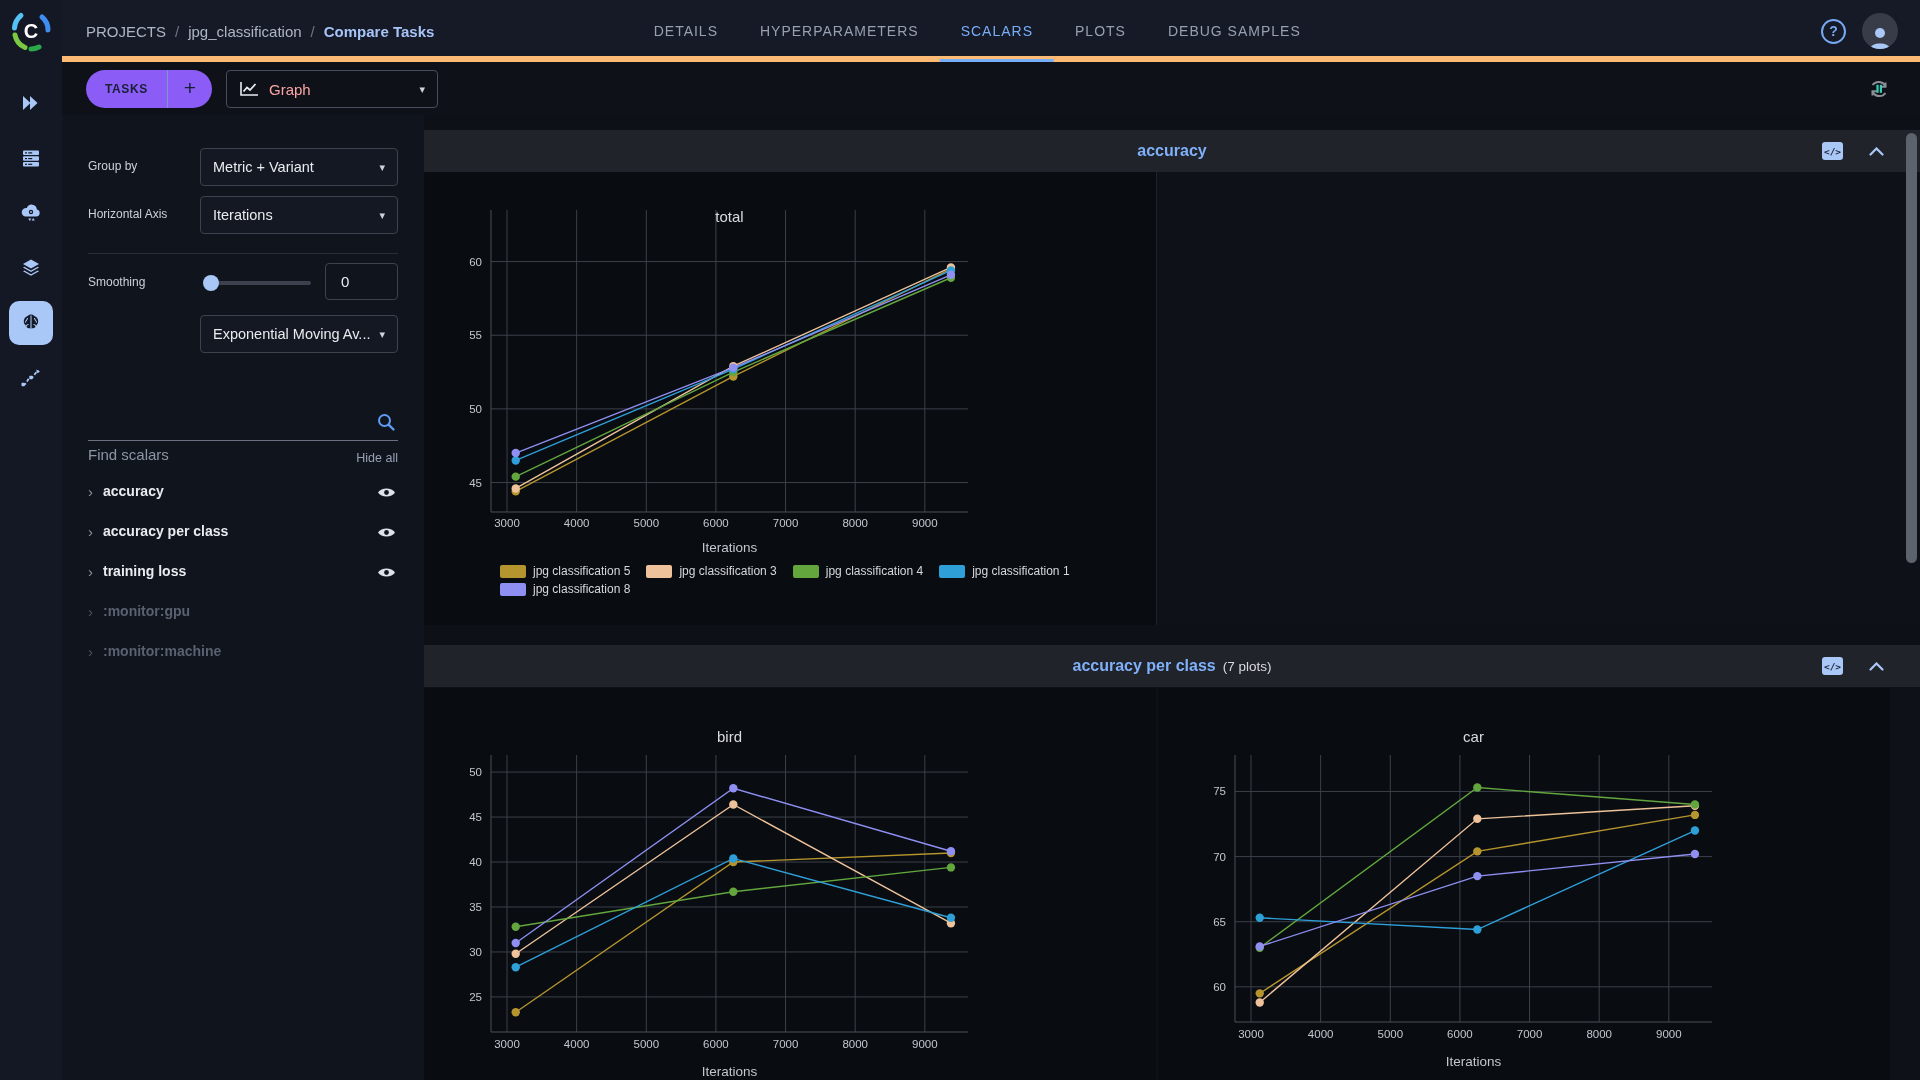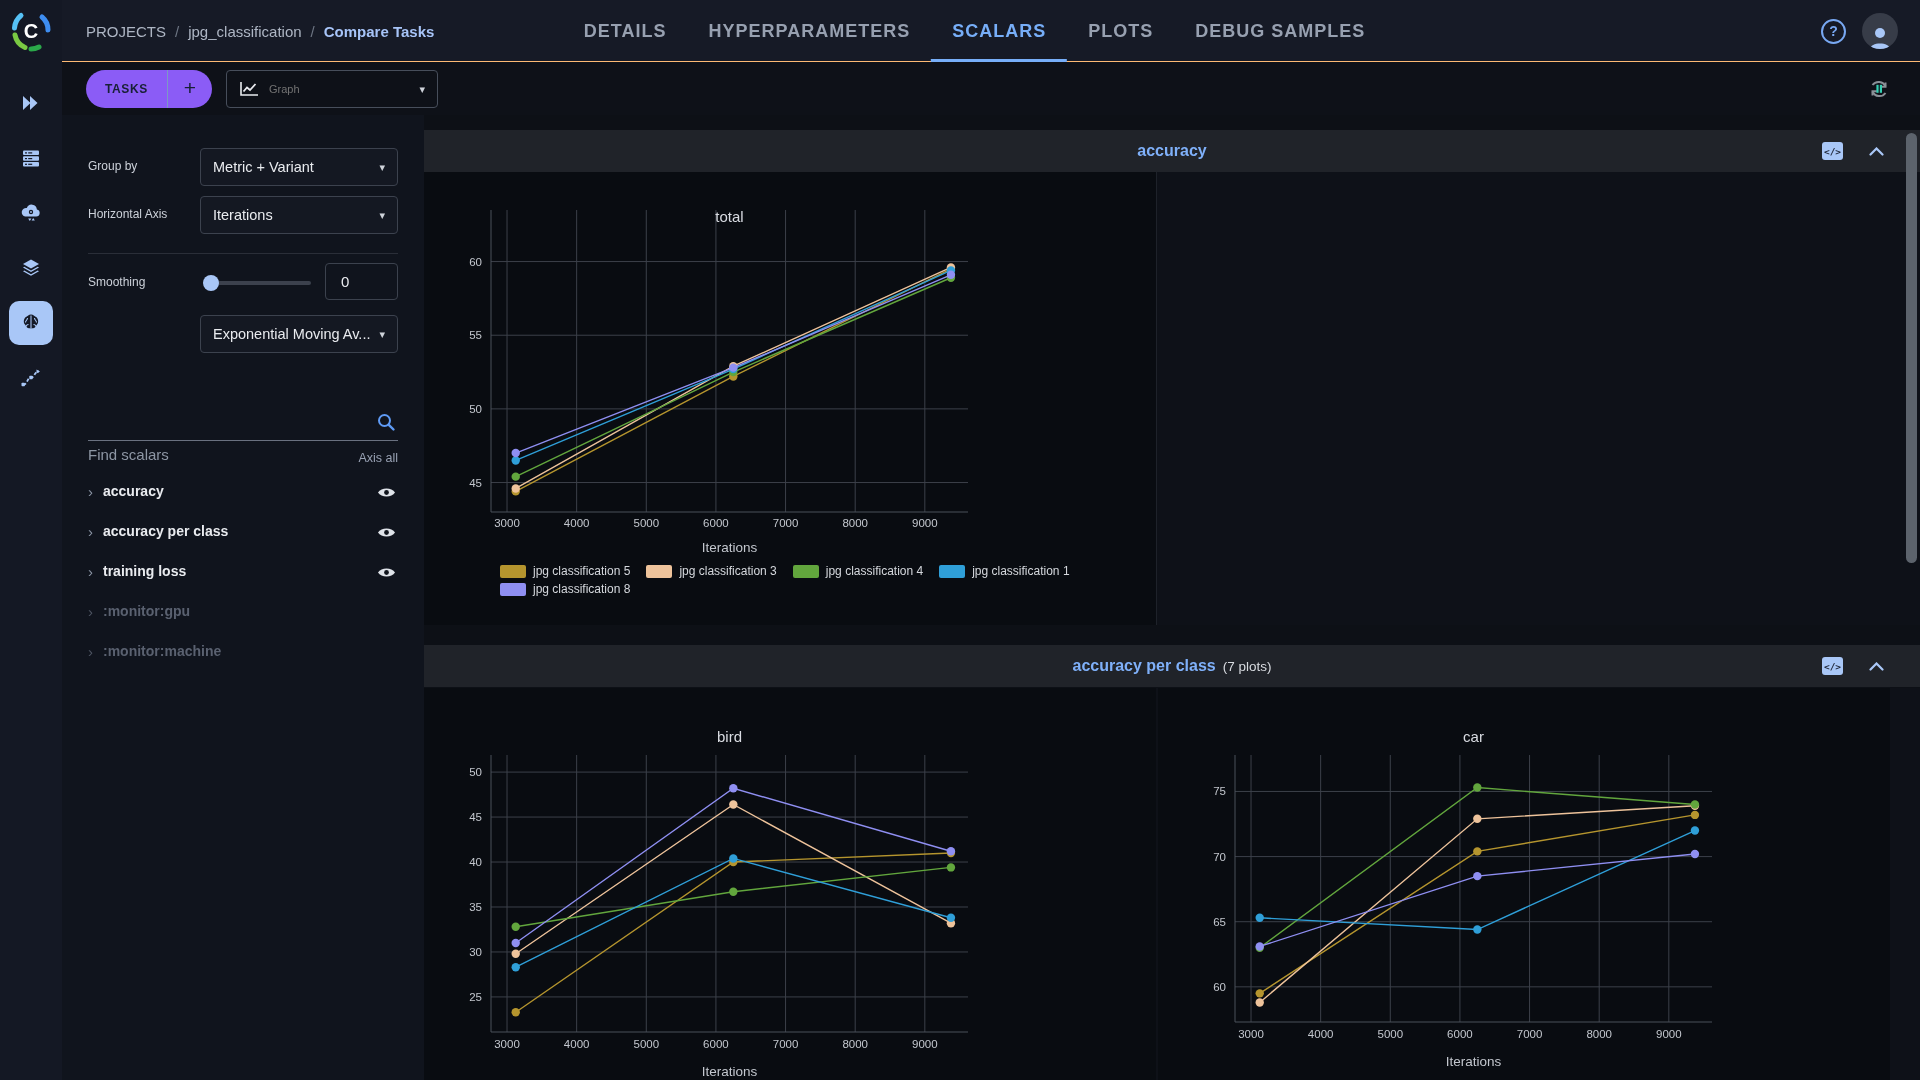--- a/index.html
+++ b/index.html
@@ -9,48 +9,48 @@
   
   #rail { position:absolute; left:0; top:0; width:62px; height:1080px; background:#141824; z-index:30; }
   .logo { position:absolute; left:9px; top:9px; width:44px; height:44px; cursor:pointer; }
   .rail-ic { position:absolute; left:50%; transform:translateX(-50%); width:44px; height:44px;
              display:flex; align-items:center; justify-content:center; border-radius:10px; cursor:pointer; }
   .rail-ic svg { display:block; }
   .rail-ic.active { background:#a9c7f7; }
 
   
   #topbar { position:absolute; left:62px; top:0; width:1858px; height:62px; background:#161a26;
-            border-bottom:1px solid #fdba74; display:flex; align-items:center; z-index:20; }
+            border-bottom:6px solid #fdba74; display:flex; align-items:center; z-index:20; }
   #crumbs { position:absolute; left:24px; top:0; height:62px; display:flex; align-items:center;
             font-size:15px; color:#aeb6c4; white-space:nowrap; }
   #crumbs .sep { margin:0 9px; color:#6e7684; }
   #crumbs .link { color:#aeb6c4; cursor:pointer; }
   #crumbs .current { color:#a7c4f8; font-weight:bold; }
   #tabs { position:absolute; left:50%; top:0; transform:translateX(-52%); height:62px; display:flex; }
-  .tab { height:62px; display:flex; align-items:center; padding:3px 21px 0 21px; font-size:18px;
-         letter-spacing:1px; color:#97a0b0; font-weight:bold; border-bottom:3px solid transparent; cursor:pointer; }
+  .tab { height:62px; display:flex; align-items:center; padding:3px 21px 0 21px; font-size:14px;
+         letter-spacing:1px; color:#97a0b0; font-weight:normal; border-bottom:3px solid transparent; cursor:pointer; }
   .tab.active { color:#77aef8; border-bottom-color:#77aef8;text-align:center; }
   #topbar-right { position:absolute; right:22px; top:0; height:62px; display:flex; align-items:center; gap:16px; }
   .help-ic { width:25px; height:25px; border-radius:50%; border:2px solid #78a8f2; color:#78a8f2;
              font-size:14px; font-weight:bold; display:flex; align-items:center; justify-content:center; cursor:pointer; }
   .avatar { width:36px; height:36px; border-radius:50%; background:#373c48; display:flex;
             align-items:flex-end; justify-content:center; overflow:hidden; cursor:pointer; }
 
   
   #toolbar { position:absolute; left:62px; top:62px; width:1858px; height:53px; background:#0e1118; z-index:10; }
   .pill { position:absolute; left:24px; top:8px; height:38px; background:#8b5cf6; border-radius:20px;
           display:flex; align-items:stretch; overflow:hidden; }
   .pill-seg1 { display:flex; align-items:center; padding:0 19px; font-size:12px; font-weight:bold;
                letter-spacing:.6px; color:#182036; cursor:pointer; }
   .pill-div { width:1px; background:#7d97c6; }
   .pill-seg2 { display:flex; align-items:center; justify-content:center; width:44px; font-size:21px;
                color:#182036; cursor:pointer; padding-bottom:2px; }
   .gselect { position:absolute; left:164px; top:8px; width:212px; height:38px; border:1px solid #474e5b;
              border-radius:4px; display:flex; align-items:center; padding:0 12px; gap:10px; cursor:pointer; }
-  .gselect .lbl { font-size:11px; color:#737373; }
+  .gselect .lbl { font-size:15px; color:#fca5a5; }
   .caret { margin-left:auto; color:#cfd3da; font-size:11px; }
   #refresh { position:absolute; right:28px; top:14px; width:26px; height:26px; cursor:pointer; }
 
   
   #leftpanel { position:absolute; left:62px; top:115px; width:362px; height:965px; background:#10141d; z-index:5; }
   .ctl-label { position:absolute; font-size:12px; color:#ccd1d9; }
   .dd { position:absolute; width:198px; height:38px; background:#141822; border:1px solid #3c424e;
         border-radius:4px; display:flex; align-items:center; padding:0 12px; cursor:pointer; }
   .dd .val { font-size:14.5px; color:#e9ebef; white-space:nowrap; overflow:hidden; }
   .hr { position:absolute; left:26px; width:310px; height:1px; background:#2a2e38; }
@@ -248,21 +248,21 @@
 
   <div class="search-wrap">
     <input type="text" placeholder="Find scalars" style="">
     <span class="search-ic">
       <svg width="20" height="20" viewBox="0 0 20 20">
         <circle cx="8.5" cy="8.5" r="5.5" fill="none" stroke="#5f9bf5" stroke-width="2"></circle>
         <path d="M12.8 12.8 L17.5 17.5" stroke="#5f9bf5" stroke-width="2.4" stroke-linecap="round"></path>
       </svg>
     </span>
   </div>
-  <span class="hideall">Axis all</span>
+  <span class="hideall">Hide all</span>
 
   <div class="slist">
     <div class="srow">
       <span class="chev">›</span>
       <span class="slabel">accuracy</span>
       <span class="eye">
         <svg width="19" height="13" viewBox="0 0 19 13">
             <path d="M1 6.5 C4.2 1.2 14.8 1.2 18 6.5 C14.8 11.8 4.2 11.8 1 6.5 Z" fill="#dfe3e9"></path>
             <circle cx="9.5" cy="6.5" r="2.4" fill="#10141c"></circle>
           </svg>

